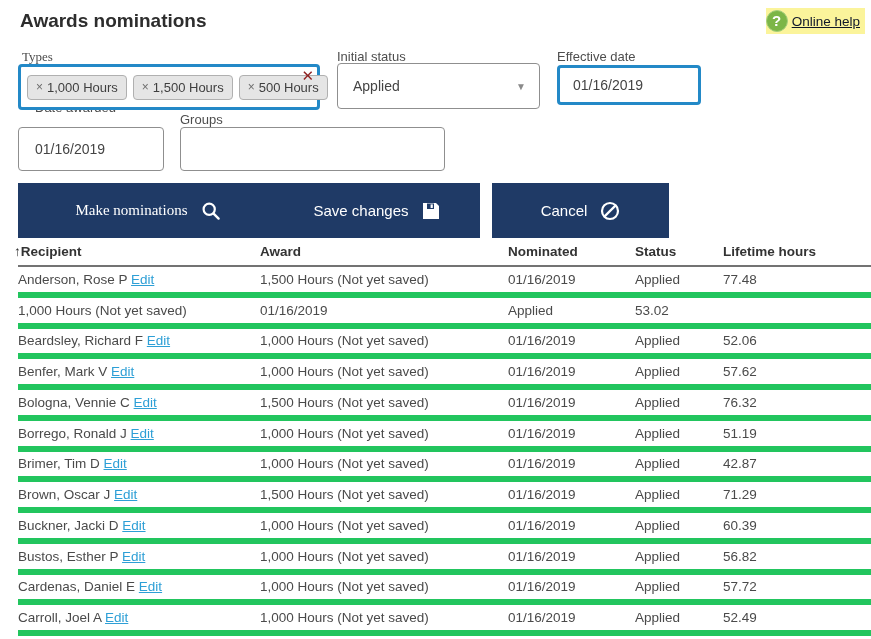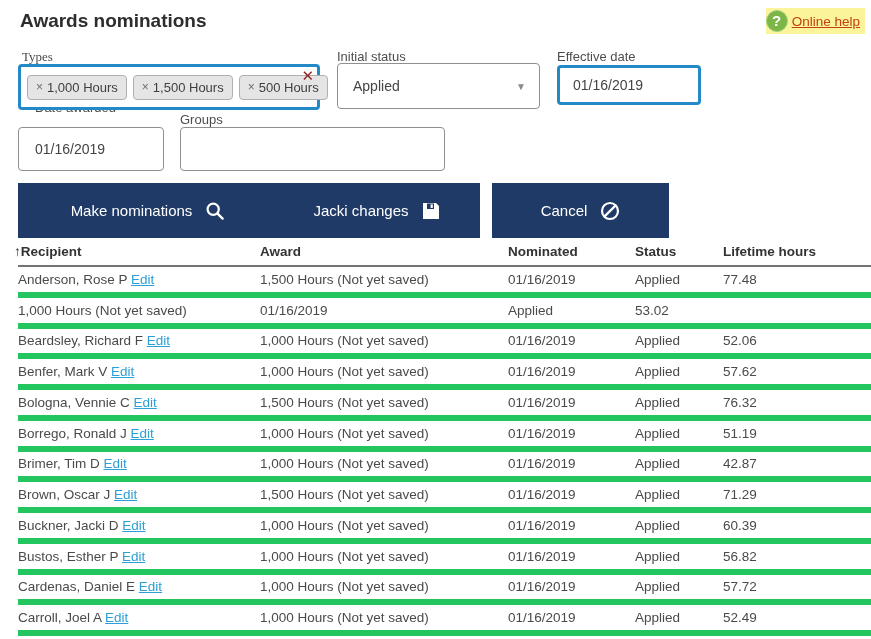--- a/index.html
+++ b/index.html
@@ -7,21 +7,21 @@
               font-family:"Liberation Sans","DejaVu Sans",sans-serif; }
   .page { position:relative; width:871px; height:639px; background:#fff;padding-left:12px; }
 
   
   .page-title { position:absolute; left:20px; top:10px; font-size:19px; font-weight:700; color:#2d2d2d; }
   .help-wrap { position:absolute; right:6px; top:8px; display:flex; align-items:center; }
   .help-hl { display:flex; align-items:center; background:#fbf49b; padding:2px 5px 2px 0; }
   .help-icon { width:22px; height:22px; border-radius:50%; background:#7cb647; border:1px solid #a6cf7d;
                color:#fff; font-weight:700; font-size:15px; line-height:20px; text-align:center;
                margin-right:4px; flex:0 0 auto; }
-  .help-link { color:#c2410c; font-size:13.5px; text-decoration:underline; cursor:pointer; }
+  .help-link { color:#0f172a; font-size:13.5px; text-decoration:underline; cursor:pointer; }
 
   
   .field-label { position:absolute; font-size:13px; color:#4d4d4d; }
   .lbl-types { left:22px; top:49px;font-family:Liberation Serif, serif; }
   .lbl-status { left:337px; top:49px;text-align:center; }
   .lbl-effdate { left:557px; top:49px; }
   .lbl-awarded { left:21px; top:100px;margin-left:14px; }
   .lbl-groups { left:180px; top:112px; }
 
   .types-box { position:absolute; left:18px; top:64px; width:302px; height:46px;
@@ -41,21 +41,21 @@
   .text-input { position:absolute; background:#fff; display:flex; align-items:center;
                 font-size:14px; color:#444; border-radius:4px; }
   .inp-effdate { left:557px; top:65px; width:144px; height:40px; border:3px solid #2389c7; padding-left:13px; }
   .inp-awarded { left:18px; top:127px; width:146px; height:44px; border:1px solid #8f8f8f; padding-left:16px; }
   .inp-groups  { left:180px; top:127px; width:265px; height:44px; border:1px solid #8f8f8f; padding-left:12px; }
 
   
   .btn { position:absolute; top:183px; height:55px; background:#1f3a66; color:#fff;
          display:flex; align-items:center; justify-content:center; gap:13px;
          font-size:15px; cursor:pointer; border:none; }
-  .btn-make { left:18px; width:260px; }
+  .btn-make { left:18px; width:260px;font-family:Liberation Serif, serif; }
   .btn-save { left:273px; width:207px; }
   .btn-cancel { left:492px; width:177px; }
   .btn svg { display:block; }
 
   
   .table { position:absolute; left:18px; top:244px; width:853px; }
   .thead { display:grid; grid-template-columns:242px 248px 127px 88px 1fr; align-items:end;
            border-bottom:2px solid #737373; padding-bottom:6px; font-size:13.5px; font-weight:700; color:#333; }
   .sort-arrow { font-weight:700; color:#2f2f2f; margin-left:-4px; }
   .trow { display:grid; grid-template-columns:242px 248px 127px 88px 1fr; align-items:center;
@@ -116,21 +116,21 @@
     <span>Make nominations</span>
     <span>
       <svg width="20" height="20" viewBox="0 0 20 20">
           <circle cx="8.2" cy="8.2" r="5.6" fill="none" stroke="#fff" stroke-width="2.2"></circle>
           <line x1="12.6" y1="12.6" x2="17.6" y2="17.6" stroke="#fff" stroke-width="2.4" stroke-linecap="round"></line>
         </svg>
     </span>
   </button>
 
   <button class="btn btn-save">
-    <span>Jacki changes</span>
+    <span>Save changes</span>
     <span>
       <svg width="18" height="18" viewBox="0 0 18 18">
           <path d="M1 1 h13 l3 3 v13 h-16 z" fill="#fff"></path>
           <rect x="5" y="1.5" width="7" height="5.5" fill="#1f3a66"></rect>
           <rect x="8.6" y="2.4" width="2.2" height="3.6" fill="#fff"></rect>
         </svg>
     </span>
   </button>
 
   <button class="btn btn-cancel">

